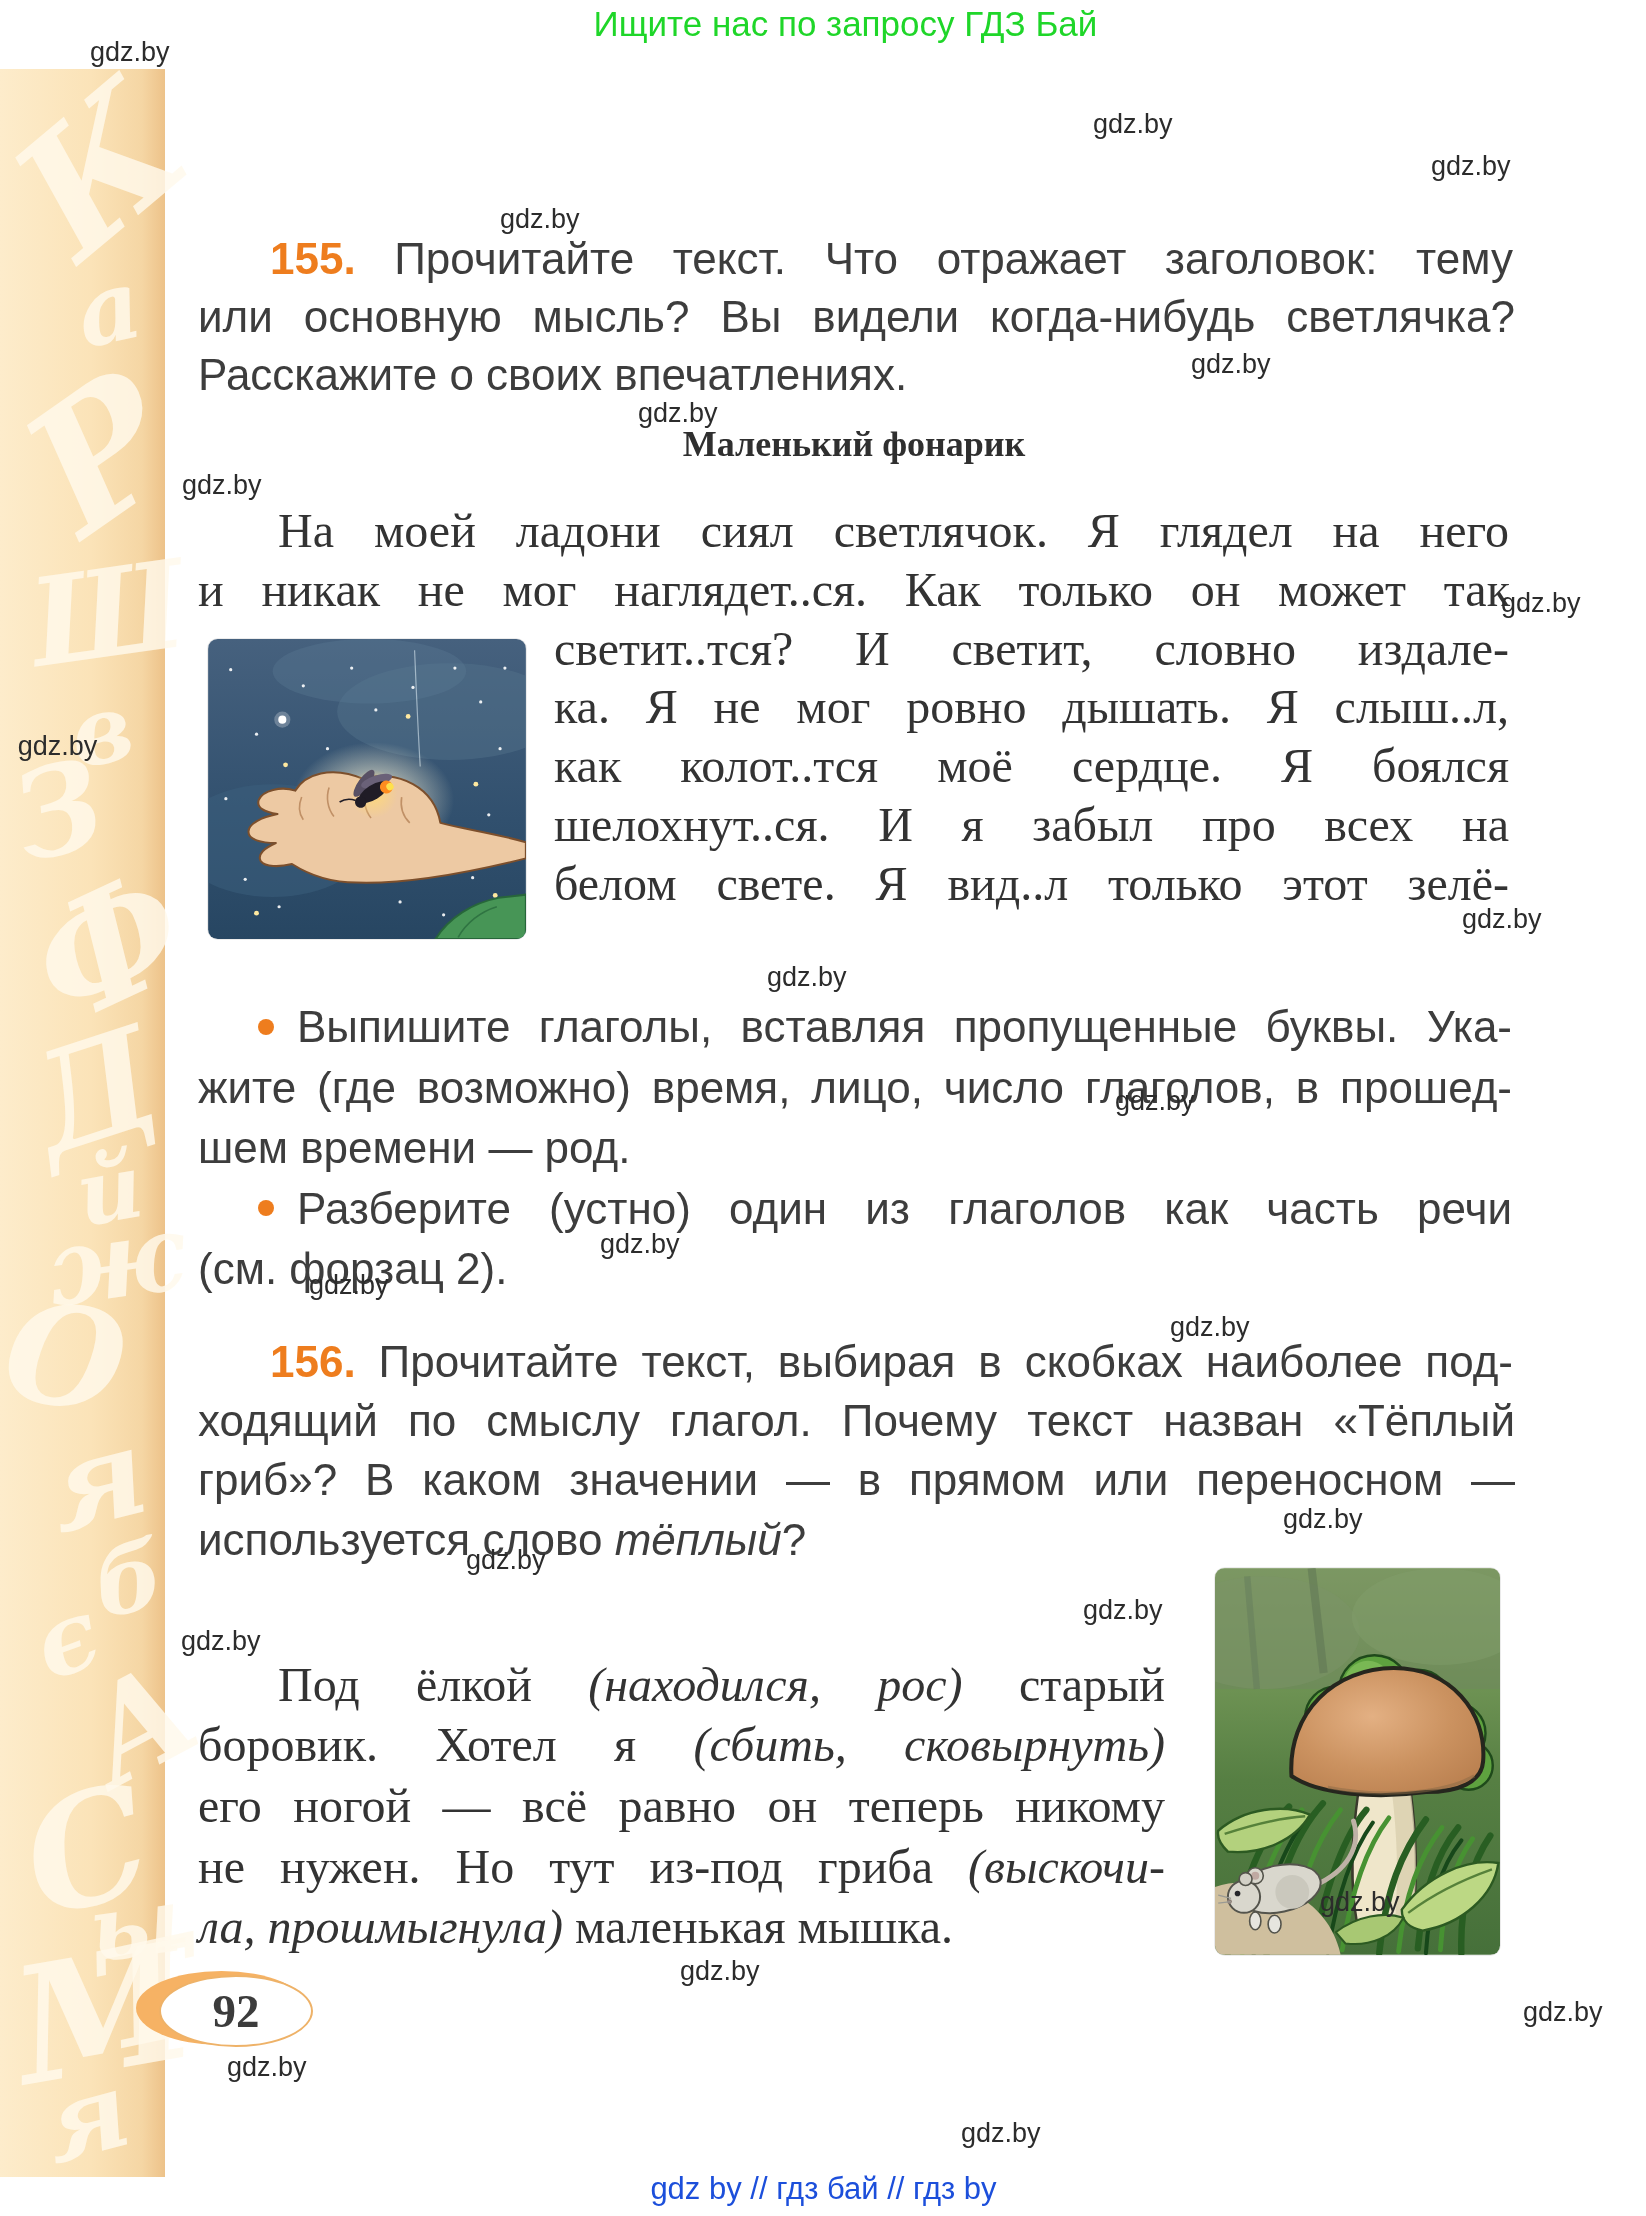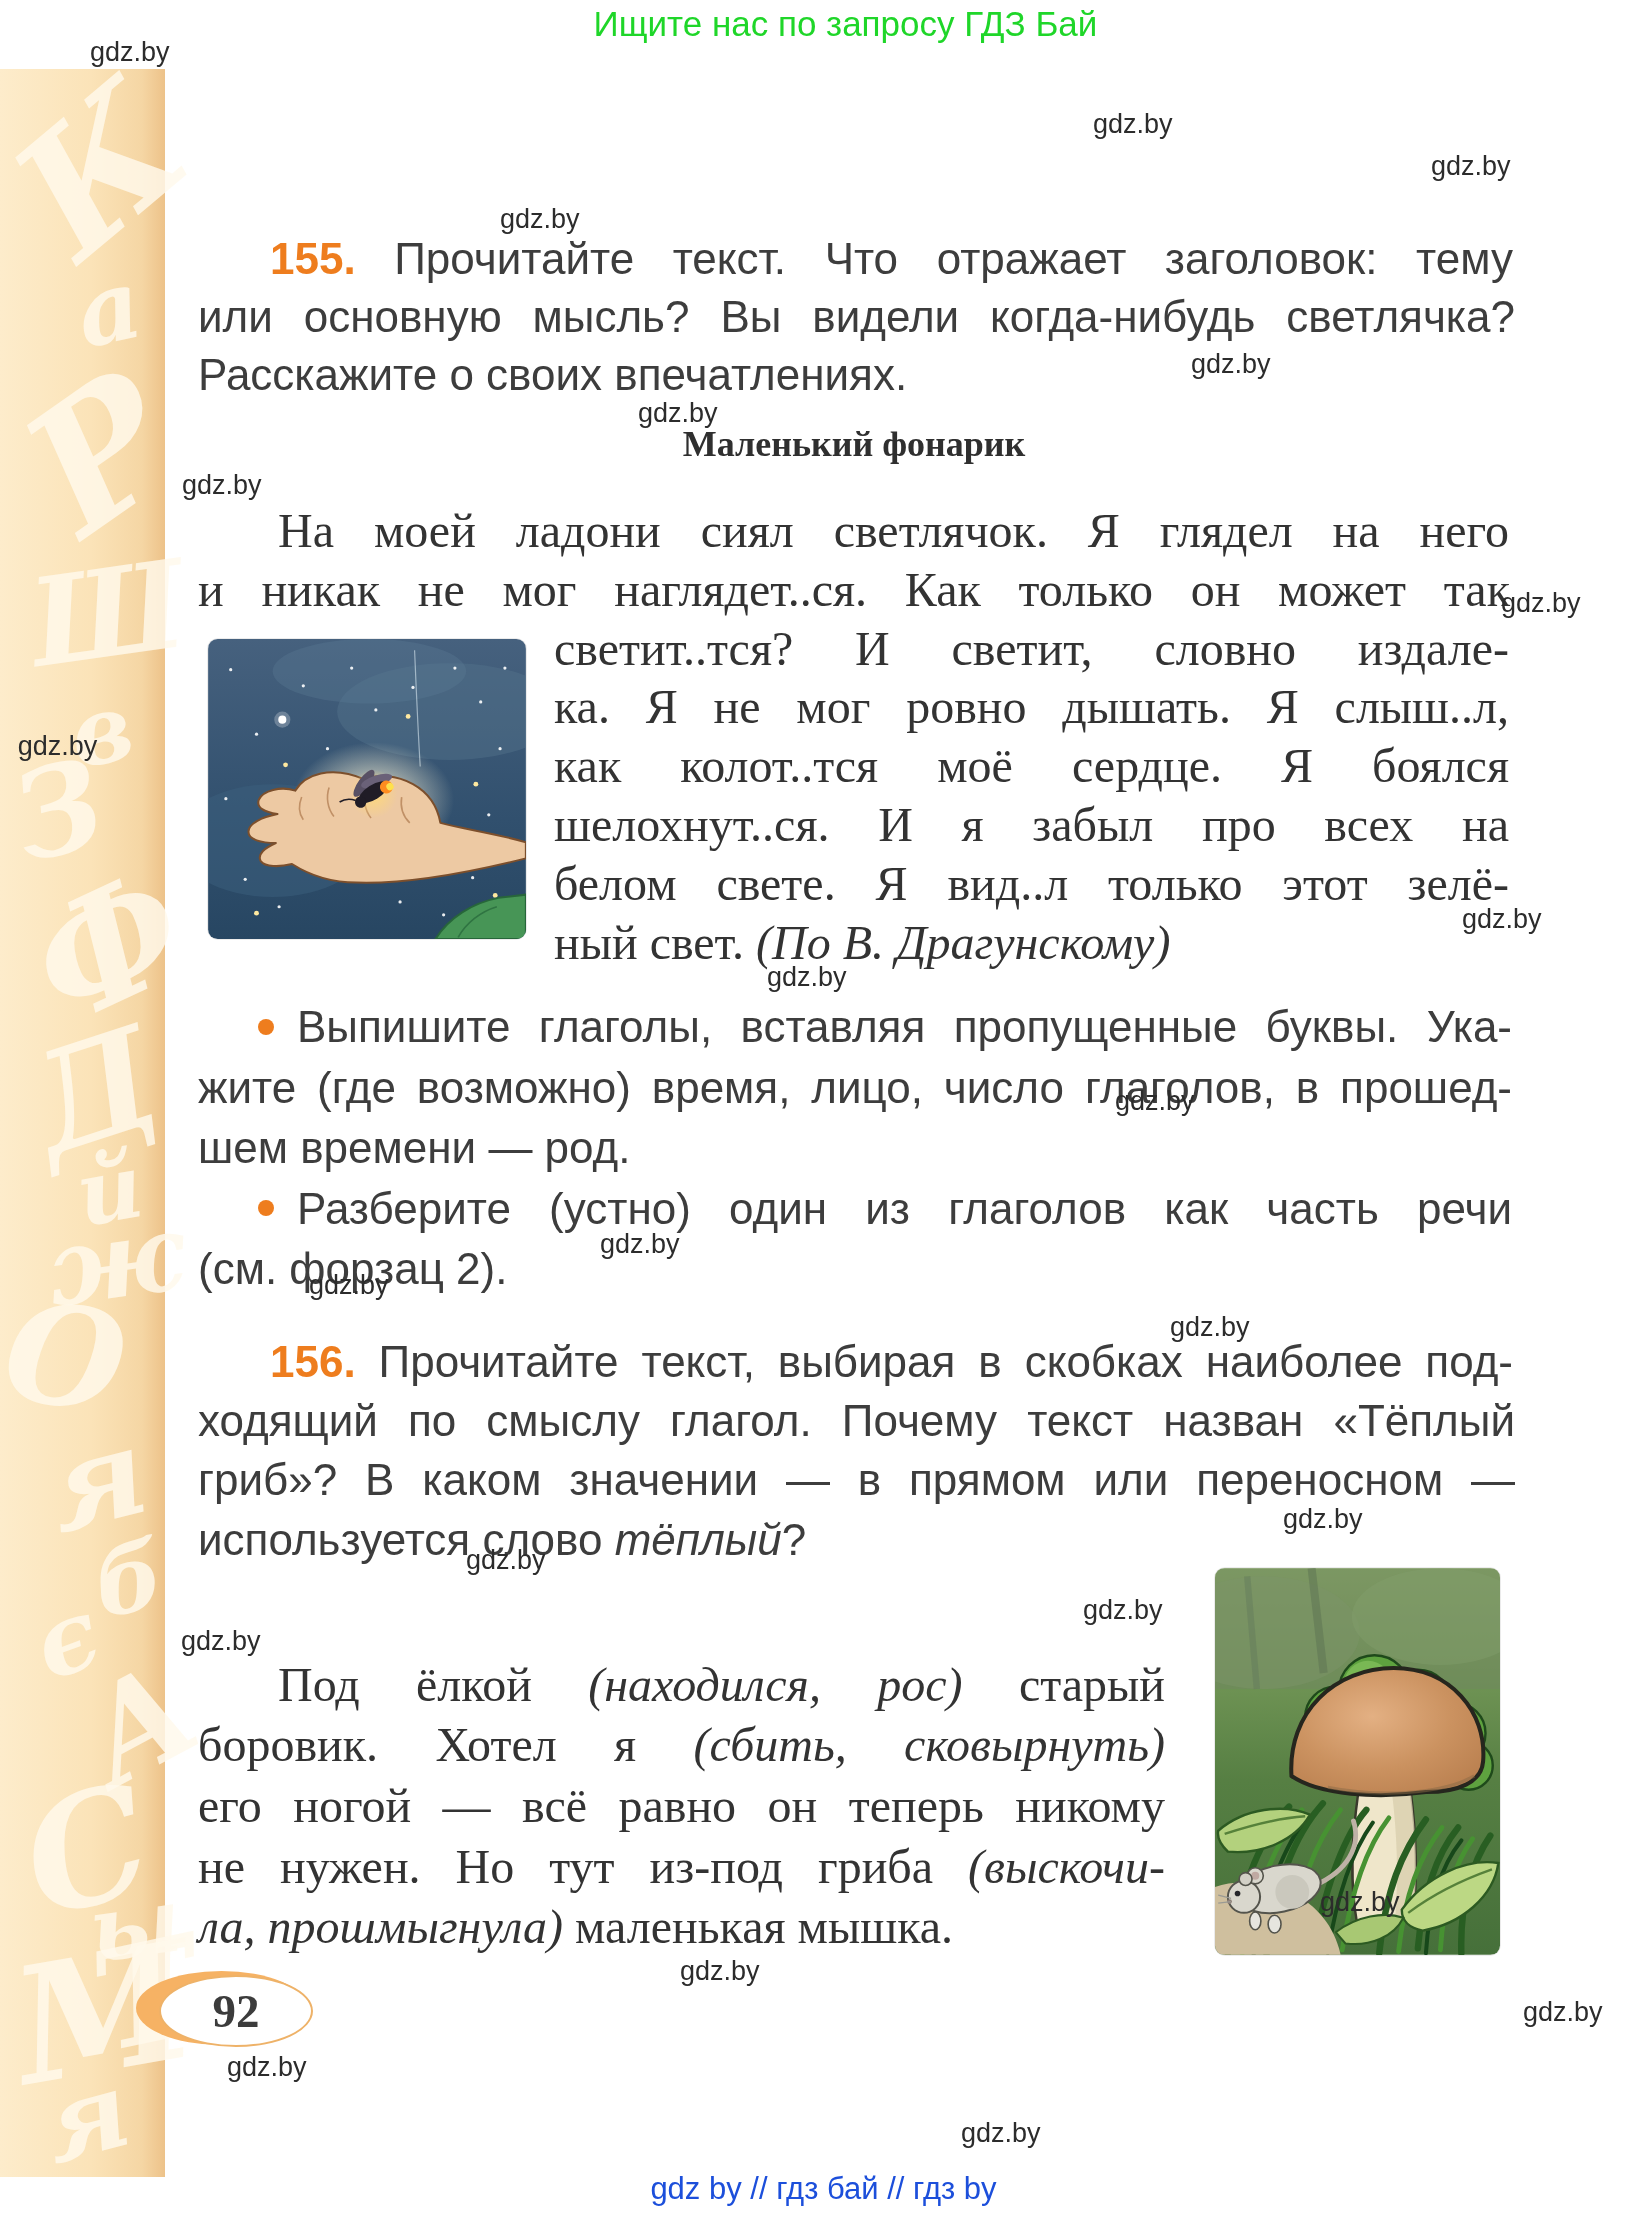--- a/index.html
+++ b/index.html
@@ -288,21 +288,20 @@
     <div class="line sans just" style="left: 270px; top: 231px; width: 1243px;"><span class="num">155.</span><span> Прочитайте текст. Что отражает заголовок: тему</span></div>
     <div class="line sans just" style="left: 198px; top: 289px; width: 1317px;"><span>или основную мысль? Вы видели когда-нибудь светлячка?</span></div>
     <div class="line sans" style="left: 198px; top: 347px; width: 1317px;"><span>Расскажите о своих впечатлениях.</span></div>
     <div class="line serif just" style="left: 278px; top: 503px; width: 1231px;"><span>На моей ладони сиял светлячок. Я глядел на него</span></div>
     <div class="line serif just" style="left: 198px; top: 562px; width: 1312px;"><span>и никак не мог наглядет..ся. Как только он может так</span></div>
     <div class="line serif just" style="left: 554px; top: 679px; width: 955px;"><span>ка. Я не мог ровно дышать. Я слыш..л,</span></div>
     <div class="line serif just" style="left: 554px; top: 621px; width: 955px;"><span>светит..тся? И светит, словно издале-</span></div>
     <div class="line serif just" style="left: 554px; top: 738px; width: 955px;"><span>как колот..тся моё сердце. Я боялся</span></div>
     <div class="line serif just" style="left: 554px; top: 797px; width: 955px;"><span>шелохнут..ся. И я забыл про всех на</span></div>
     <div class="line serif just" style="left: 554px; top: 856px; width: 955px;"><span>белом свете. Я вид..л только этот зелё-</span></div>
-    <div class="line serif" style="left: 554px; top: 915px; width: 955px;"><span>ный свет. </span><span class="seg-i">(По В. Драгунскому)</span></div>
     <div class="line sans just" style="left: 297px; top: 999px; width: 1215px;"><span>Выпишите глаголы, вставляя пропущенные буквы. Ука-</span></div>
     <div class="line sans just" style="left: 198px; top: 1060px; width: 1314px;"><span>жите (где возможно) время, лицо, число глаголов, в прошед-</span></div>
     <div class="line sans" style="left: 198px; top: 1120px; width: 1314px;"><span>шем времени — род.</span></div>
     <div class="line sans just" style="left: 297px; top: 1181px; width: 1215px;"><span>Разберите (устно) один из глаголов как часть речи</span></div>
     <div class="line sans" style="left: 198px; top: 1241px; width: 1314px;"><span>(см. форзац 2).</span></div>
     <div class="line sans just" style="left: 270px; top: 1334px; width: 1243px;"><span class="num">156.</span><span> Прочитайте текст, выбирая в скобках наиболее под-</span></div>
     <div class="line sans just" style="left: 198px; top: 1393px; width: 1317px;"><span>ходящий по смыслу глагол. Почему текст назван «Тёплый</span></div>
     <div class="line sans just" style="left: 198px; top: 1452px; width: 1317px;"><span>гриб»? В каком значении — в прямом или переносном —</span></div>
     <div class="line sans" style="left: 198px; top: 1512px; width: 1317px;"><span>используется слово </span><span class="seg-i">тёплый</span><span>?</span></div>
     <div class="line serif just" style="left: 278px; top: 1657px; width: 887px;"><span>Под ёлкой </span><span class="seg-i">(находился, рос)</span><span> старый</span></div>

